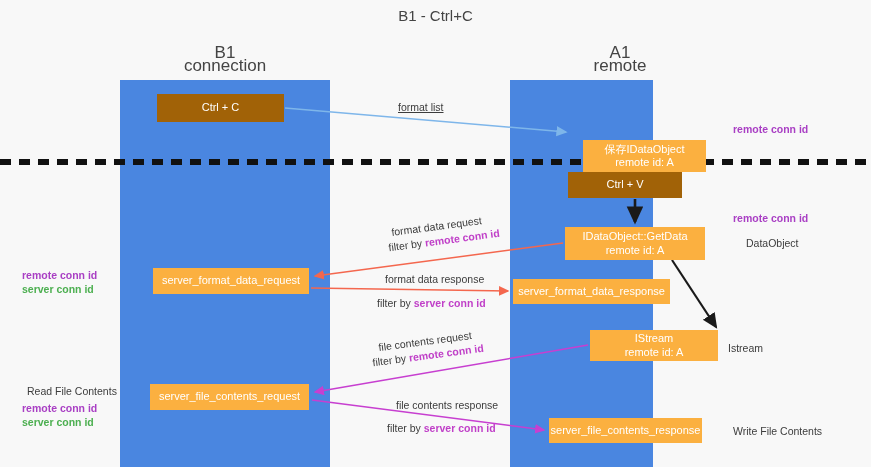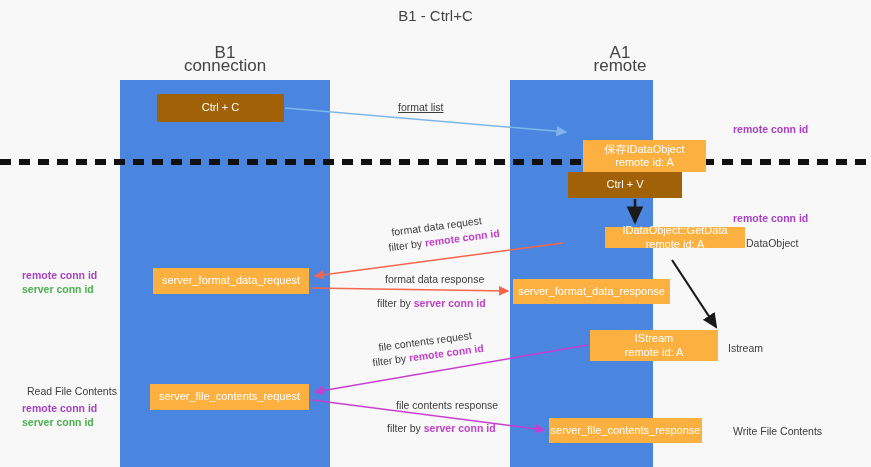--- a/index.html
+++ b/index.html
@@ -39,21 +39,21 @@
     color:#fff;font-size:11px;line-height:13.5px;text-align:center;
     padding:2px 4px;
   }
   .green{background:#a16207;}
   .orange{background:#fbb040;}
   .box .sub{display:block;}
 
   #box-ctrlc{left:157px;top:94px;width:127px;height:28px;}
   #box-save {left:583px;top:116px;width:123px;height:32px;margin-top:24px;}
   #box-ctrlv{left:568px;top:172px;width:114px;height:26px;}
-  #box-getdata{left:565px;top:227px;width:140px;height:21px;margin-left:40px;}
+  #box-getdata{left:565px;top:227px;width:140px;height:33px;}
   #box-fmtreq{left:153px;top:268px;width:156px;height:26px;}
   #box-fmtresp{left:513px;top:279px;width:157px;height:25px;}
   #box-istream{left:590px;top:330px;width:128px;height:31px;}
   #box-filereq{left:150px;top:384px;width:159px;height:26px;}
   #box-fileresp{left:549px;top:418px;width:153px;height:25px;}
 
   
   .annot{position:absolute;font-size:10.5px;line-height:14px;color:#3c3c3c;white-space:nowrap;}
   .annot.purple{color:#a93fc4;font-weight:bold;}
 

